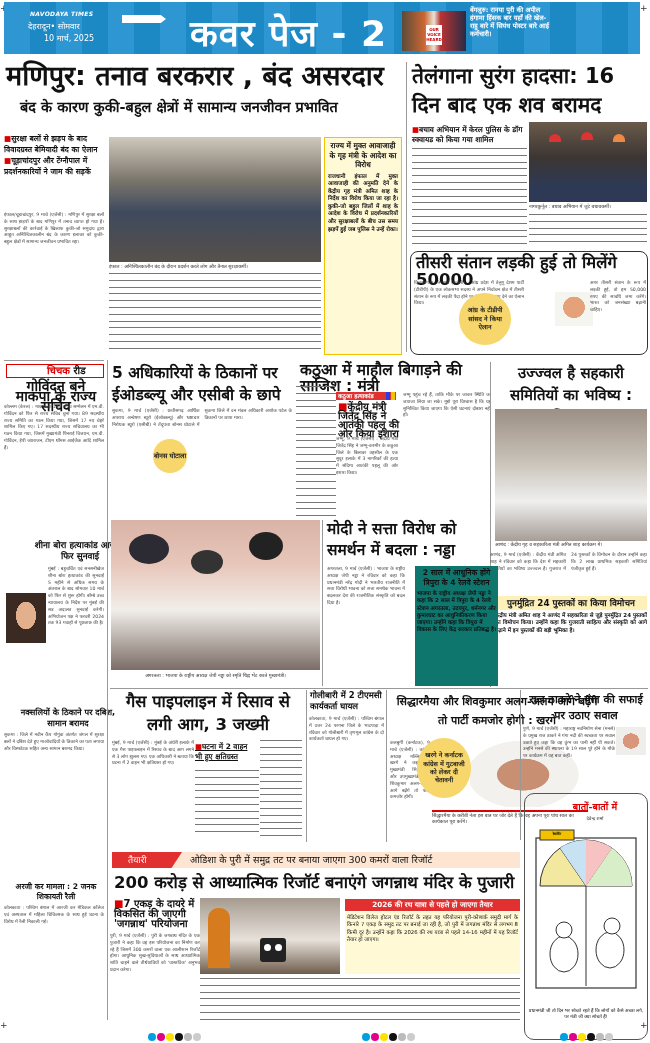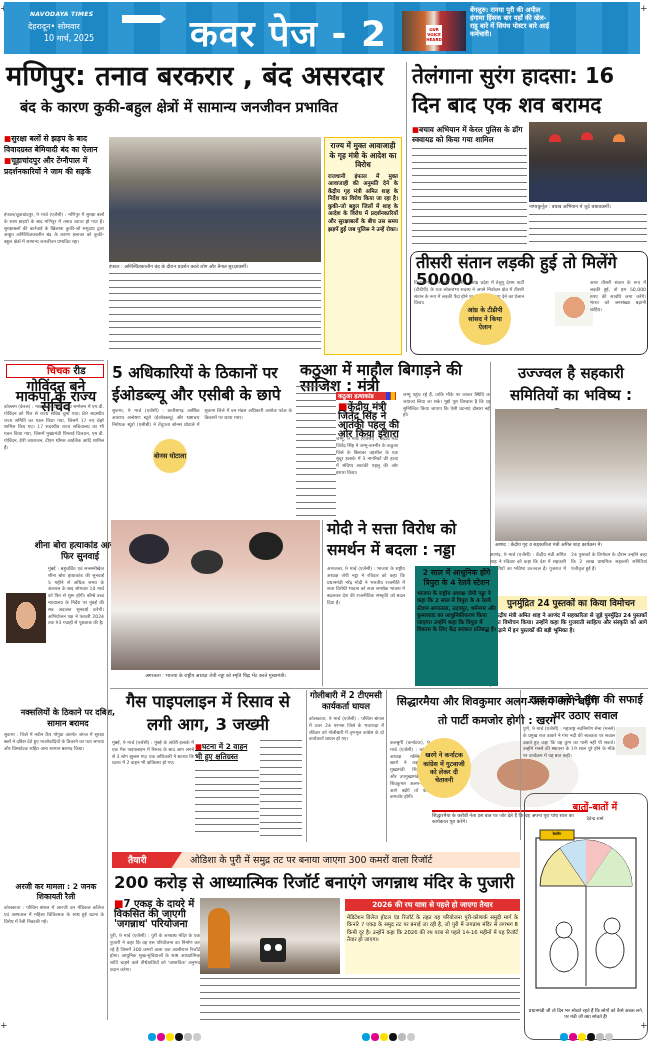--- a/index.html
+++ b/index.html
@@ -140,21 +140,21 @@
 <div class="abs hline" style="left:110px;top:688px;width:538px;"></div>
 
 <div class="abs h-big" style="left:118px;top:690px;width:180px;font-size:16.5px;line-height:23px;text-align:center;">गैस पाइपलाइन में रिसाव से लगी आग, 3 जख्मी</div>
 <div class="abs body-text" style="left:112px;top:740px;width:82px;height:98px;overflow:hidden;">मुंबई, 9 मार्च (एजेंसी) : मुंबई के अंधेरी इलाके में एक गैस पाइपलाइन में रिसाव के बाद आग लगने से 3 लोग झुलस गए। एक अधिकारी ने बताया कि घटना में 2 वाहन भी क्षतिग्रस्त हो गए।</div>
 <div class="abs sub-red" style="left:195px;top:742px;width:62px;font-size:7.4px;font-weight:bold;line-height:10px;text-decoration:underline;">घटना में 2 वाहन भी हुए क्षतिग्रस्त</div>
 <div class="abs body-text fill" style="left:260px;top:740px;width:42px;height:98px;">.</div>
 <div class="abs body-text fill" style="left:195px;top:770px;width:64px;height:68px;">.</div>
 
 <div class="abs vline" style="left:306px;top:690px;height:152px;"></div>
 
-<div class="abs h-big" style="left:310px;top:690px;width:72px;font-size:8.5px;line-height:11px;text-align:center;">गोलीबारी में 2 टीएमसी कार्यकर्ता घायल</div>
+<div class="abs h-big" style="left:310px;top:690px;width:72px;font-size:8.5px;line-height:11px;text-align:left;">गोलीबारी में 2 टीएमसी कार्यकर्ता घायल</div>
 <div class="abs body-text" style="left:309px;top:716px;width:75px;height:124px;overflow:hidden;">कोलकाता, 9 मार्च (एजेंसी) : पश्चिम बंगाल में उत्तर 24 परगना जिले के भाटपाड़ा में रविवार को गोलीबारी में तृणमूल कांग्रेस के दो कार्यकर्ता घायल हो गए।</div>
 
 <div class="abs vline" style="left:386px;top:690px;height:152px;"></div>
 
 <div class="abs h-big" style="left:392px;top:692px;width:210px;font-size:11px;line-height:19px;text-align:center;">सिद्धारमैया और शिवकुमार अलग-अलग आगे बढ़ेंगे तो पार्टी कमजोर होगी : खरगे</div>
 <div class="abs body-text" style="left:390px;top:740px;width:40px;height:100px;overflow:hidden;">कलबुर्गी (कर्नाटक), 9 मार्च (एजेंसी) : कांग्रेस अध्यक्ष मल्लिकार्जुन खरगे ने कहा कि मुख्यमंत्री सिद्धारमैया और उपमुख्यमंत्री डीके शिवकुमार अलग-अलग आगे बढ़ेंगे तो पार्टी कमजोर होगी।</div>
 <div class="abs photo" style="left:470px;top:735px;width:118px;height:72px;background:radial-gradient(ellipse at 45% 55%,#c88f72 0 28%,#f3f1ee 29% 60%,#ffffff 61%);"></div>
 <div class="abs badge-circle" style="left:417px;top:738px;width:54px;height:60px;border-radius:50%;font-size:6.4px;line-height:8.4px;padding:3px;">खरगे ने कर्नाटक कांग्रेस में गुटबाजी को लेकर दी चेतावनी</div>
 <div class="abs" style="left:432px;top:810px;width:156px;height:1.5px;background:#d00;"></div>
 <div class="abs caption" style="left:432px;top:813px;width:156px;">सिद्धारमैया के करीबी नेता इस बात पर जोर देते हैं कि वह अपना पूरा पांच साल का कार्यकाल पूरा करेंगे।</div>
@@ -185,21 +185,21 @@
     <ellipse cx="80" cy="124" rx="14" ry="18" fill="#fff" stroke="#333"></ellipse>
     <circle cx="34" cy="104" r="8" fill="#fff" stroke="#333"></circle>
     <circle cx="82" cy="100" r="8" fill="#fff" stroke="#333"></circle>
   </svg>
   <div style="position:absolute;left:11px;top:5px;width:32px;font-size:3.5px;text-align:center;font-weight:bold;">रेस्टोरेंट</div>
 </div>
 <div class="abs" style="left:528px;top:1008px;width:116px;font-size:4.6px;line-height:6px;text-align:center;">प्रधानमंत्री जी तो दिन भर सोचते रहते हैं कि लोगों को कैसे अच्छा लगे, पर मंत्री जी क्या सोचते हैं!</div>
 
 <div class="abs" style="left:112px;top:852px;width:408px;height:16px;background:#fde5d2;"></div>
 <div class="abs" style="left:112px;top:852px;width:18px;height:16px;background:#e03030;"></div>
-<div class="abs" style="left:112px;top:852px;width:70px;height:16px;background:#e03030;clip-path:polygon(0 0,100% 0,85% 100%,0 100%);color:#fff;font-size:9px;font-weight:bold;line-height:16px;padding-left:16px;">तैयारी</div>
+<div class="abs" style="left:112px;top:852px;width:70px;height:16px;background:#e03030;clip-path:polygon(0 0,100% 0,85% 100%,0 100%);color:#fff;font-size:9px;font-weight:normal;line-height:16px;padding-left:16px;">तैयारी</div>
 <div class="abs" style="left:190px;top:853px;width:330px;font-size:9.5px;line-height:14px;">ओडिशा के पुरी में समुद्र तट पर बनाया जाएगा 300 कमरों वाला रिजॉर्ट</div>
 <div class="abs h-big" style="left:114px;top:870px;width:410px;font-size:16.5px;line-height:26px;">200 करोड़ से आध्यात्मिक रिजॉर्ट बनाएंगे जगन्नाथ मंदिर के पुजारी</div>
 <div class="abs sub-red" style="left:114px;top:899px;width:86px;font-size:10px;font-weight:bold;line-height:10px;">7 एकड़ के दायरे में विकसित की जाएगी 'जगन्नाथ' परियोजना</div>
 <div class="abs body-text" style="left:110px;top:933px;width:90px;height:90px;overflow:hidden;">पुरी, 9 मार्च (एजेंसी) : पुरी के जगन्नाथ मंदिर के एक पुजारी ने कहा कि वह इस परियोजना का निर्माण कर रहे हैं जिसमें 300 कमरों वाला एक आलीशान रिजॉर्ट होगा। आधुनिक सुख-सुविधाओं के साथ आध्यात्मिक शांति चाहने वाले तीर्थयात्रियों को 'वास्तविक' अनुभव प्रदान करेगा।</div>
 <div class="abs photo" style="left:200px;top:898px;width:140px;height:76px;background:linear-gradient(180deg,#a59b90 0%,#e7e1da 55%,#6e5d4c 100%);">
   <div style="position:absolute;left:60px;top:40px;width:26px;height:24px;background:#222;border-radius:3px;"></div>
   <div style="position:absolute;left:64px;top:46px;width:7px;height:7px;border-radius:50%;background:#fff;"></div>
   <div style="position:absolute;left:75px;top:46px;width:7px;height:7px;border-radius:50%;background:#fff;"></div>
   <div style="position:absolute;left:8px;top:10px;width:22px;height:60px;background:#d77b1f;border-radius:10px 10px 0 0;"></div>
 </div>

